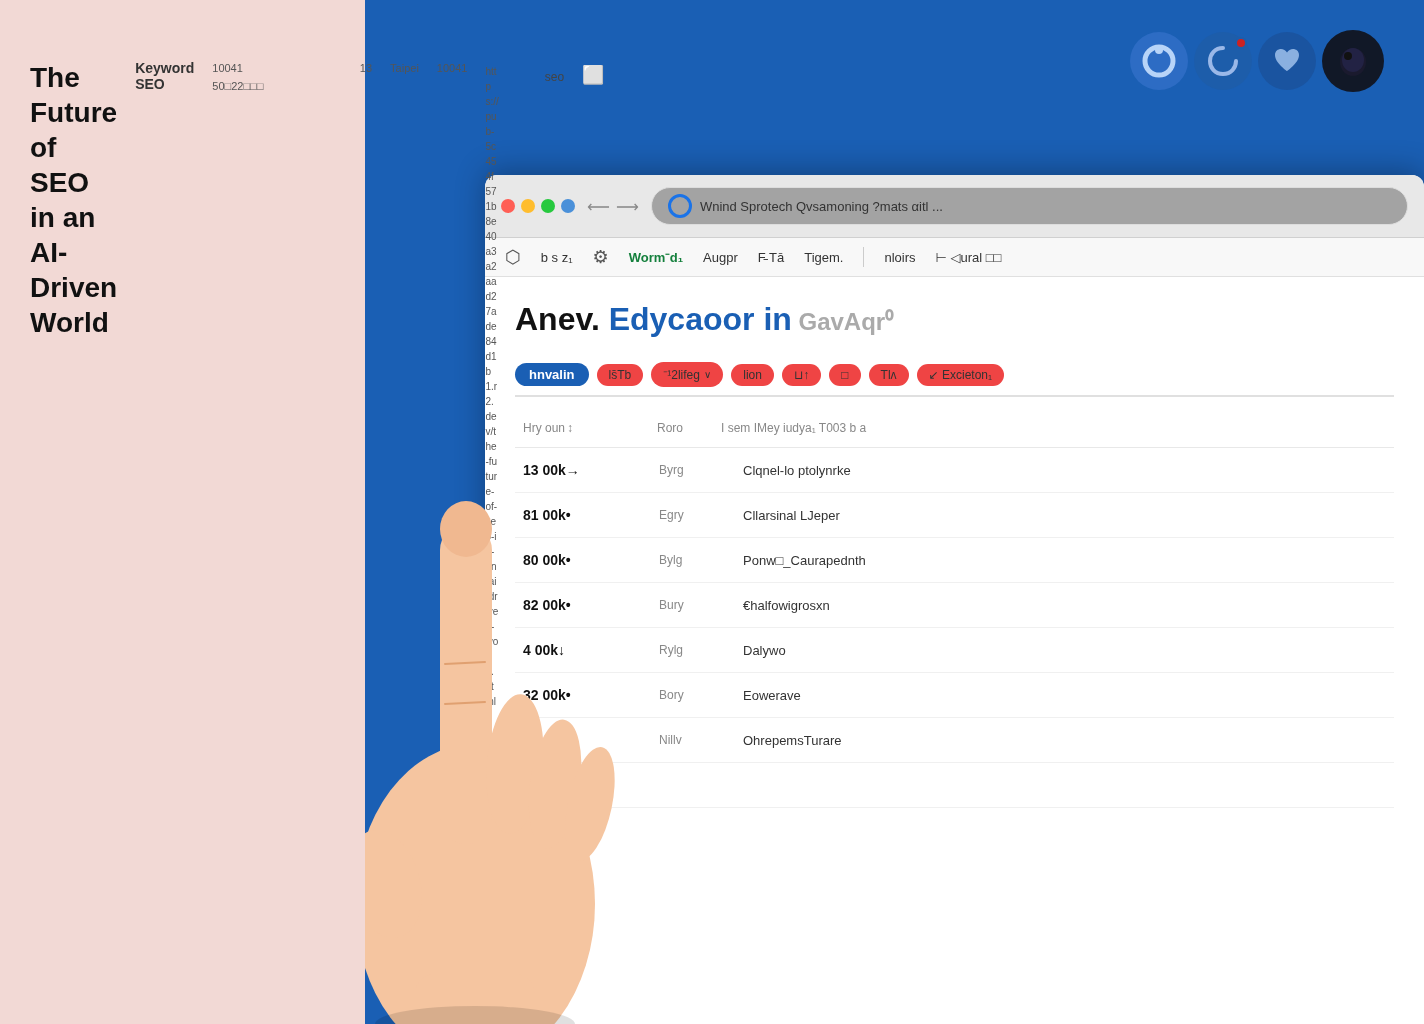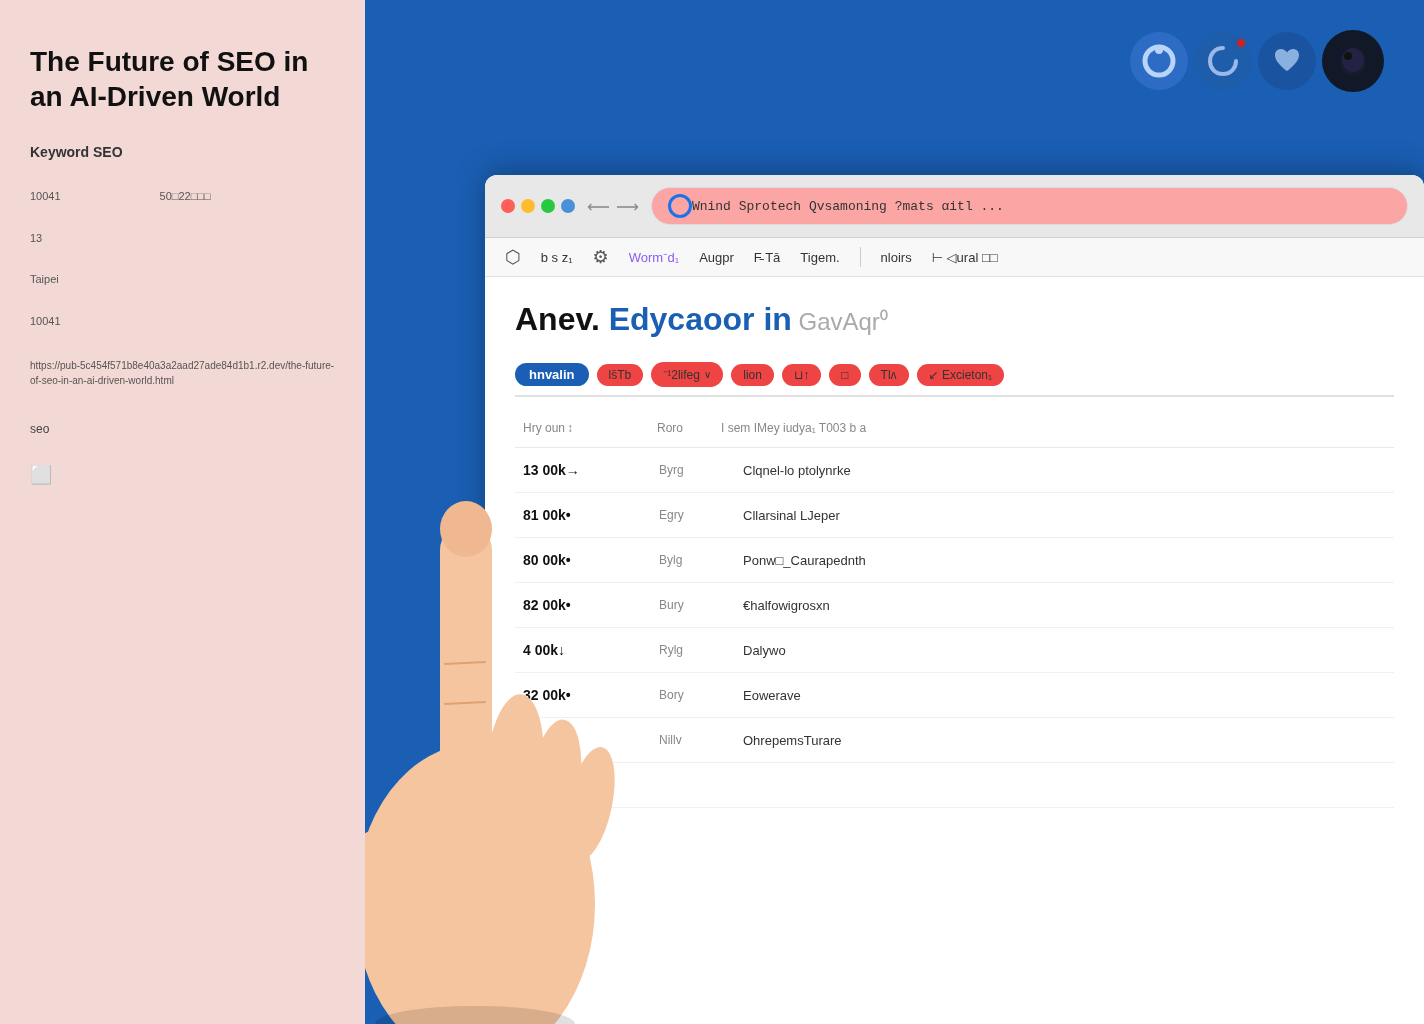--- a/index.html
+++ b/index.html
@@ -10,24 +10,23 @@
       font-family: -apple-system, BlinkMacSystemFont, 'Segoe UI', sans-serif;
       display: flex;
       position: relative;
     }
 
     
     .left-panel {
       width: 365px;
       min-width: 365px;
       background-color: #f2d9d5;
-      padding: 44px 30px;
-      display: flex;
-      flex-direction: column;
-      gap: 24px;
+      padding: 60px 30px;
+      display: flex;
+      gap: 18px;
       z-index: 2;
     }
 
     .article-title {
       font-size: 28px;
       font-weight: 700;
       color: #111;
       line-height: 1.25;
       margin-bottom: 6px;
     }
@@ -50,20 +49,21 @@
       color: #555;
       word-break: break-all;
       line-height: 1.5;
       margin-top: 4px;
     }
 
     .tag-label {
       font-size: 12px;
       color: #444;
       margin-top: 10px;
+      margin-left: 28px;
     }
 
     .tag-icon {
       font-size: 18px;
       color: #333;
       margin-top: 4px;
     }
 
     
     .right-section {
@@ -130,27 +130,27 @@
 
     .nav-buttons {
       display: flex;
       gap: 6px;
       color: #888;
       font-size: 16px;
     }
 
     .address-bar {
       flex: 1;
-      background: #fca5a5;
+      background: #a3a3a3;
       border-radius: 20px;
       padding: 6px 16px;
       display: flex;
       align-items: center;
+      gap: 8px;
       border: 1px solid #ddd;
-      font-family: Liberation Mono, monospace;
     }
 
     .address-circle {
       width: 24px;
       height: 24px;
       border-radius: 50%;
       border: 3px solid #1a73e8;
       flex-shrink: 0;
     }
 
@@ -178,22 +178,22 @@
     }
 
     .nav-item {
       font-size: 13px;
       color: #333;
       cursor: pointer;
       white-space: nowrap;
     }
 
     .nav-item.active {
-      color: #8b5cf6;
-      font-weight: 400;
+      color: #15803d;
+      font-weight: 700;
       text-align: right;
     }
 
     .nav-divider {
       width: 1px;
       height: 20px;
       background: #ccc;
     }
 
     
@@ -392,21 +392,21 @@
       <span class="nav-item">F̵ Tā</span>
       <span class="nav-item">Tigem.</span>
       <div class="nav-divider"></div>
       <span class="nav-item">nloirs</span>
       <span class="nav-item">⊢ ◁ural □□</span>
     </div>
 
     <div class="browser-content">
 
       <div class="page-heading">
-        <span style="color:#111;">Anev. </span><span style="color:#1a5fb4;font-weight:800;">Edycaoor in</span><span style="color:#aaa;font-weight:400;font-size:24px;">  GavAqr⁰</span>
+        <span style="color:#111;">Anev. </span><span style="color:#1a5fb4;font-weight:800;">Edycaoor in</span><span style="color:#aaa;font-weight:700;font-size:24px;">  GavAqr⁰</span>
       </div>
 
       <div class="filter-row">
         <span class="filter-pill">hnvalin</span>
         <span class="filter-tag">ls̄Tb</span>
         <span class="filter-tag">⁻¹2lifeg <span class="filter-chevron">∨</span></span>
         <span class="filter-tag">lion</span>
         <span class="filter-tag">⊔↑</span>
         <span class="filter-tag">□</span>
         <span class="filter-tag">Tlʌ</span>

